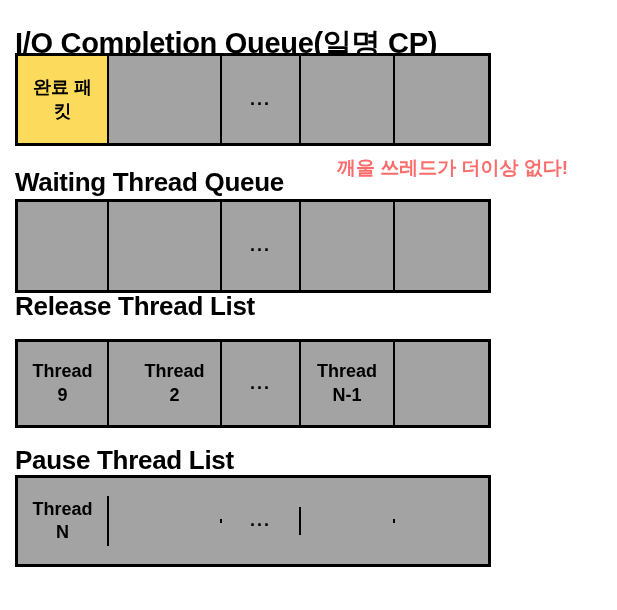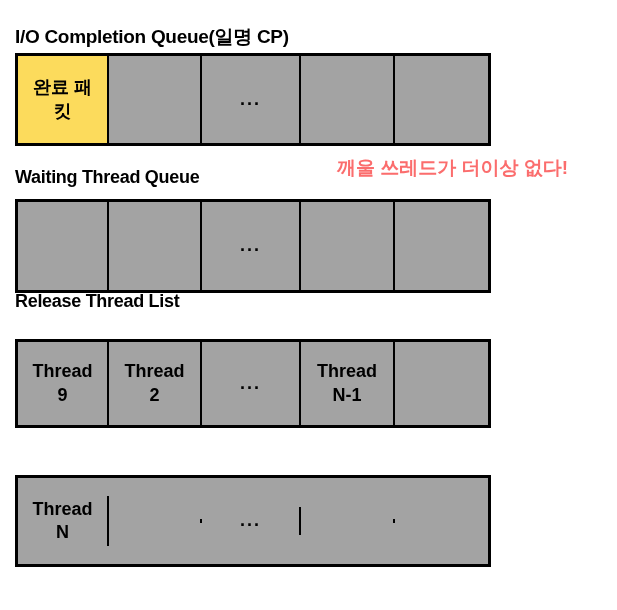--- a/index.html
+++ b/index.html
@@ -15,21 +15,21 @@
     position: relative;
     width: 617px;
     height: 610px;
     background: #ffffff;
     overflow: hidden;
   }
   .section-title {
     position: absolute;
     left: 15px;
     font-weight: 600;
-    font-size: 18px;
+    font-size: 26px;
     letter-spacing: -0.3px;
     white-space: nowrap;
     color: #000000;
   }
   .annotation {
     position: absolute;
     font-weight: 700;
     font-size: 19px;
     color: var(--red, #FB6D6D);
     white-space: nowrap;
@@ -52,29 +52,29 @@
     text-align: center;
     font-weight: 600;
     font-size: 18px;
     line-height: 1.3;
     padding: 2px 12px;
     overflow: hidden;
   }
   .queue-cell:last-child { border-right: none; }
   .queue-cell.highlighted { background: var(--yellow, #FCDB5C); }
   .c1 { flex: 0 0 91px; }
-  .c2 { flex: 0 0 93px; }
+  .c2 { flex: 0 0 93px; margin-left: 20px; }
   .c3 { flex: 1 1 auto; }   
   .c4 { flex: 0 0 94px; }
   .c5 { flex: 0 0 93px; }
   .row-1 { top: 53px;  height: 93px; }
   .row-2 { top: 199px; height: 94px; }
   .row-3 { top: 339px; height: 89px; }
   .row-4 { top: 475px; height: 92px; align-items: center; }
-  .title-1 { top: 24px;  font-size: 19px; }
+  .title-1 { top: 24px;  font-size: 29px; }
   .title-2 { top: 167px; }
   .title-3 { top: 291px; text-align: right; }
   .title-4 { top: 445px; }
   .annotation-1 { top: 155px; left: 337px; }
   .dots { letter-spacing: 2px; font-weight: 700; }
 </style>
 </head>
 <body>
 
 <div class="canvas">
@@ -100,20 +100,21 @@
 
   <div class="section-title title-3">Release Thread List</div>
   <div class="queue-row row-3">
     <div class="queue-cell c1">Thread 9</div>
     <div class="queue-cell c2">Thread 2</div>
     <div class="queue-cell c3 dots">...</div>
     <div class="queue-cell c4">Thread N-1</div>
     <div class="queue-cell c5"></div>
   </div>
 
+  <div class="section-title title-4">Pause Thread List</div>
   <div class="queue-row row-4">
     <div class="queue-cell c1">Thread N</div>
     <div class="queue-cell c2"></div>
     <div class="queue-cell c3 dots">...</div>
     <div class="queue-cell c4"></div>
     <div class="queue-cell c5"></div>
   </div>
 
 </div>
 

